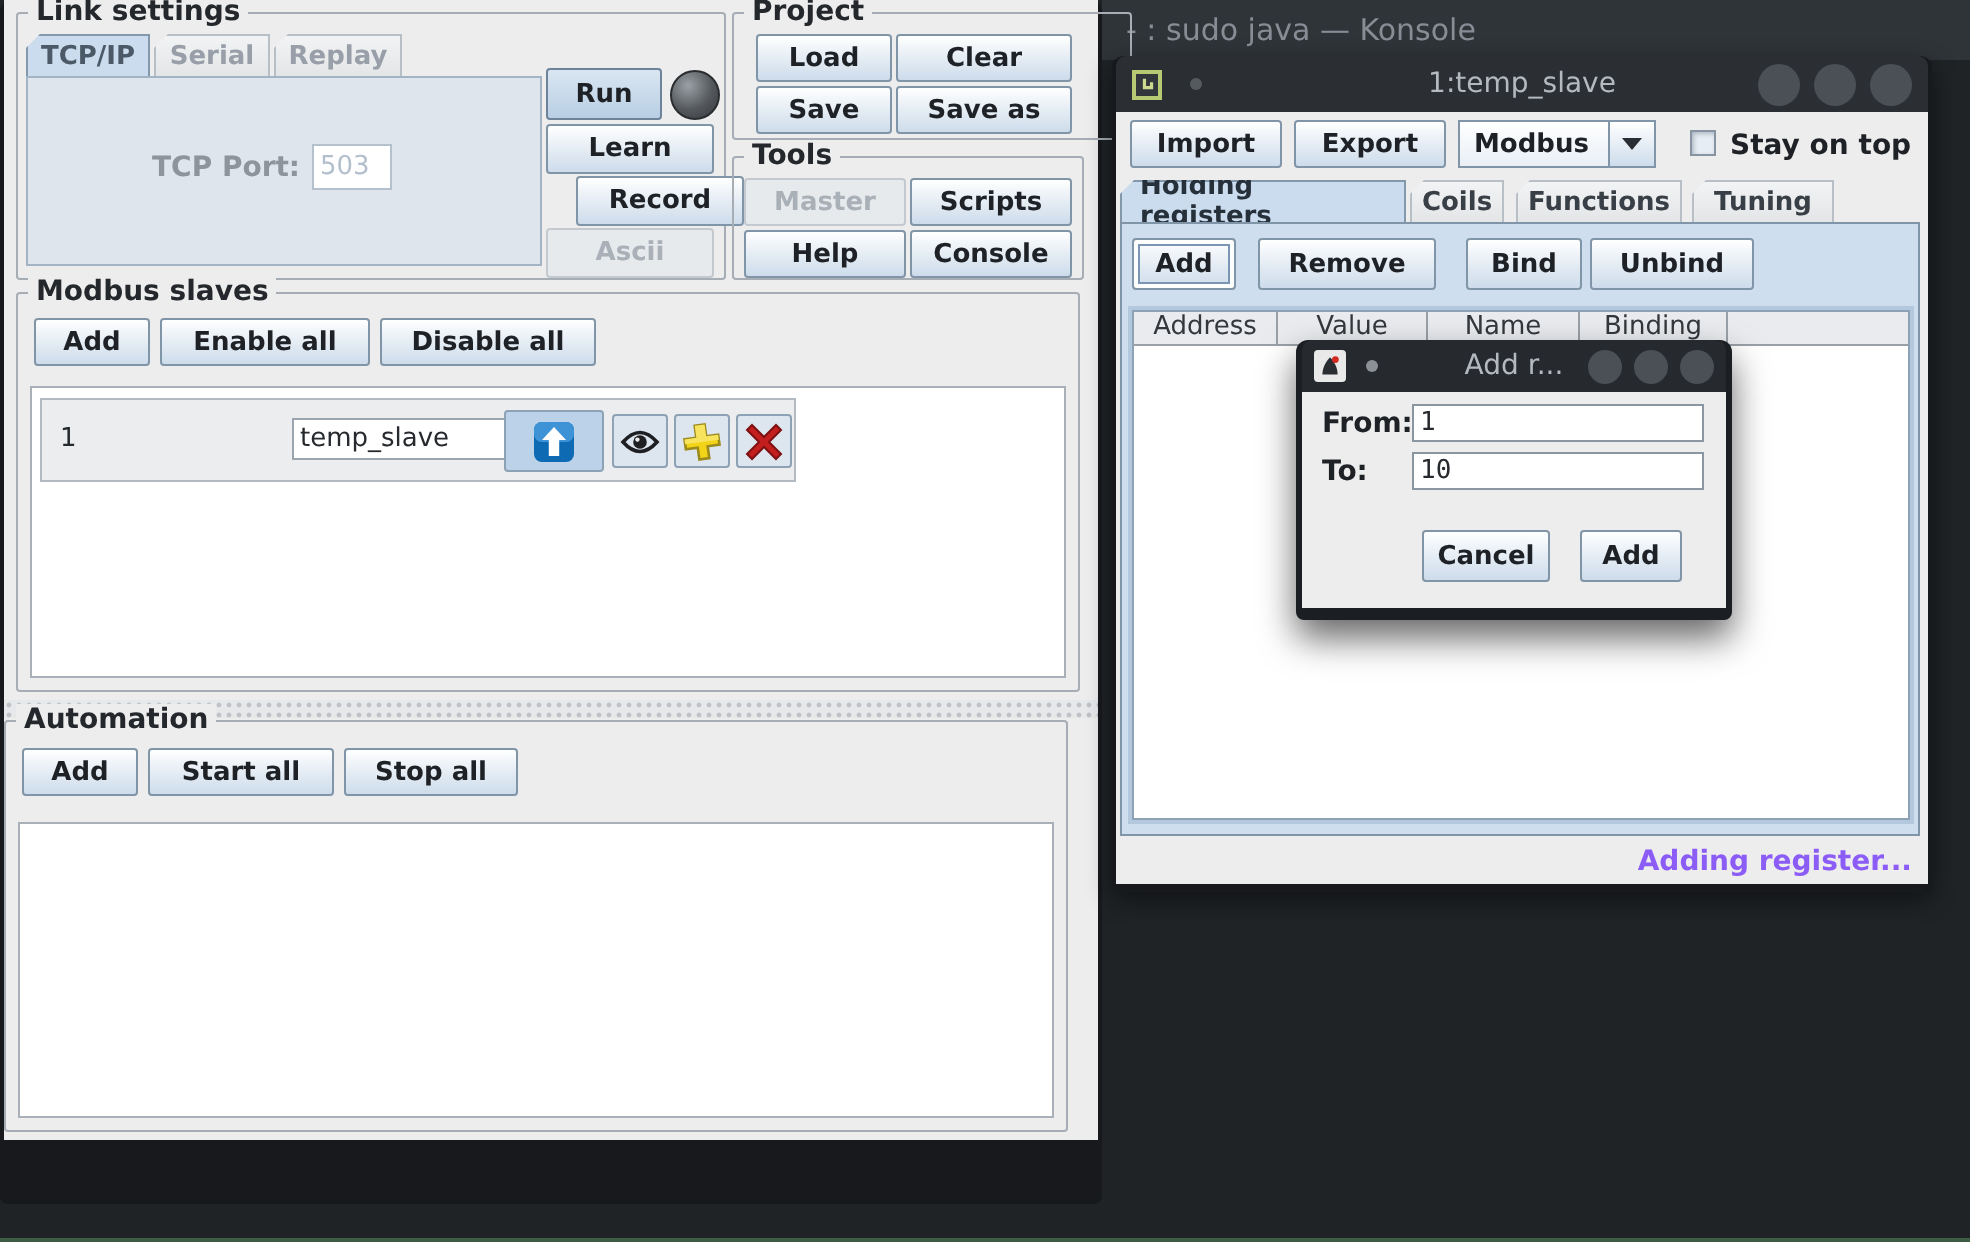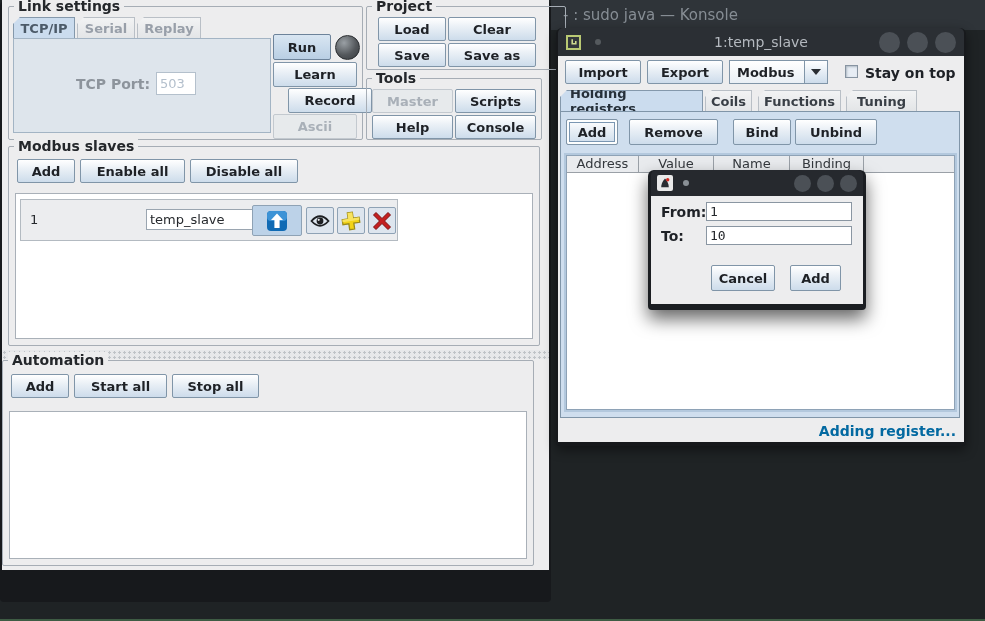--- a/index.html
+++ b/index.html
@@ -76,21 +76,21 @@
     display:flex; align-items:center; justify-content:center; }
   .combo-arrow i { width:0; height:0; border:5px solid transparent; border-top:6px solid #2a2e33; margin-top:5px; }
 
   .checkbox { position:absolute; width:13px; height:13px; background:#e7edf4;
     border:1px solid #8794a1; box-shadow:inset 1px 1px 2px rgba(120,135,150,.5); }
 
   .theader { display:flex; background:#e9ebee; border-bottom:1px solid #9aa0a7; height:17px; }
   .thcell { font:13px "DejaVu Sans",sans-serif; color:#34383d; text-align:center;
     border-right:1px solid #9aa0a7; line-height:16px; }
 
-  .status-bar { position:absolute; font:bold 14px "DejaVu Sans",sans-serif; color:#0369a1; text-align:right; }
+  .status-bar { position:absolute; font:bold 14px "DejaVu Sans",sans-serif; color:#8b5cf6; text-align:right; }
 
   .glabel { position:absolute; font:bold 14px "DejaVu Sans",sans-serif; color:#1e2126; white-space:nowrap; }
 </style>
 </head>
 <body>
 
 <div id="desktop">
 
   <div id="konsole-bar">
     <span>- : sudo java — Konsole</span>
@@ -305,20 +305,21 @@
   <div class="jwindow" style="left:648px;top:170px;width:218px;height:140px;padding:0 3px 3px 3px;background:#1b1e22;
        box-shadow:0 9px 18px rgba(0,0,0,.6);z-index:10;">
     <div class="titlebar small" style="height:26px;background:#26292e;padding:0 6px;">
       <span style="width:16px;height:16px;background:#e9e9e9;border-radius:2px;display:flex;align-items:center;justify-content:center;flex:0 0 auto;">
         <svg width="12" height="12" viewBox="0 0 12 12">
           <path d="M6 1.6 C3.2 4.6 2.2 7.8 2.2 10.2 h7.6 C9.8 6.9 8.2 3.8 6 1.6 Z" fill="#2a2d31"></path>
           <circle cx="8.7" cy="2.8" r="1.7" fill="#d22a21"></circle>
         </svg>
       </span>
       <span class="tb-dot" style="margin-left:10px;background:#8a9096;"></span>
+      <span class="tb-title small">Add r...</span>
       <span class="tb-circles" style="gap:6px;">
         <span class="tb-circle sm"></span>
         <span class="tb-circle sm"></span>
         <span class="tb-circle sm"></span>
       </span>
     </div>
     <div class="win-content" style="height:108px;">
       <span class="glabel" style="left:10px;top:8px;">From:</span>
       <input class="tfield mono" style="left: 55px; top: 6px; width: 146px; height: 19px; border-color: rgb(138, 150, 162);" value="1">
       <span class="glabel" style="left:10px;top:32px;">To:</span>

